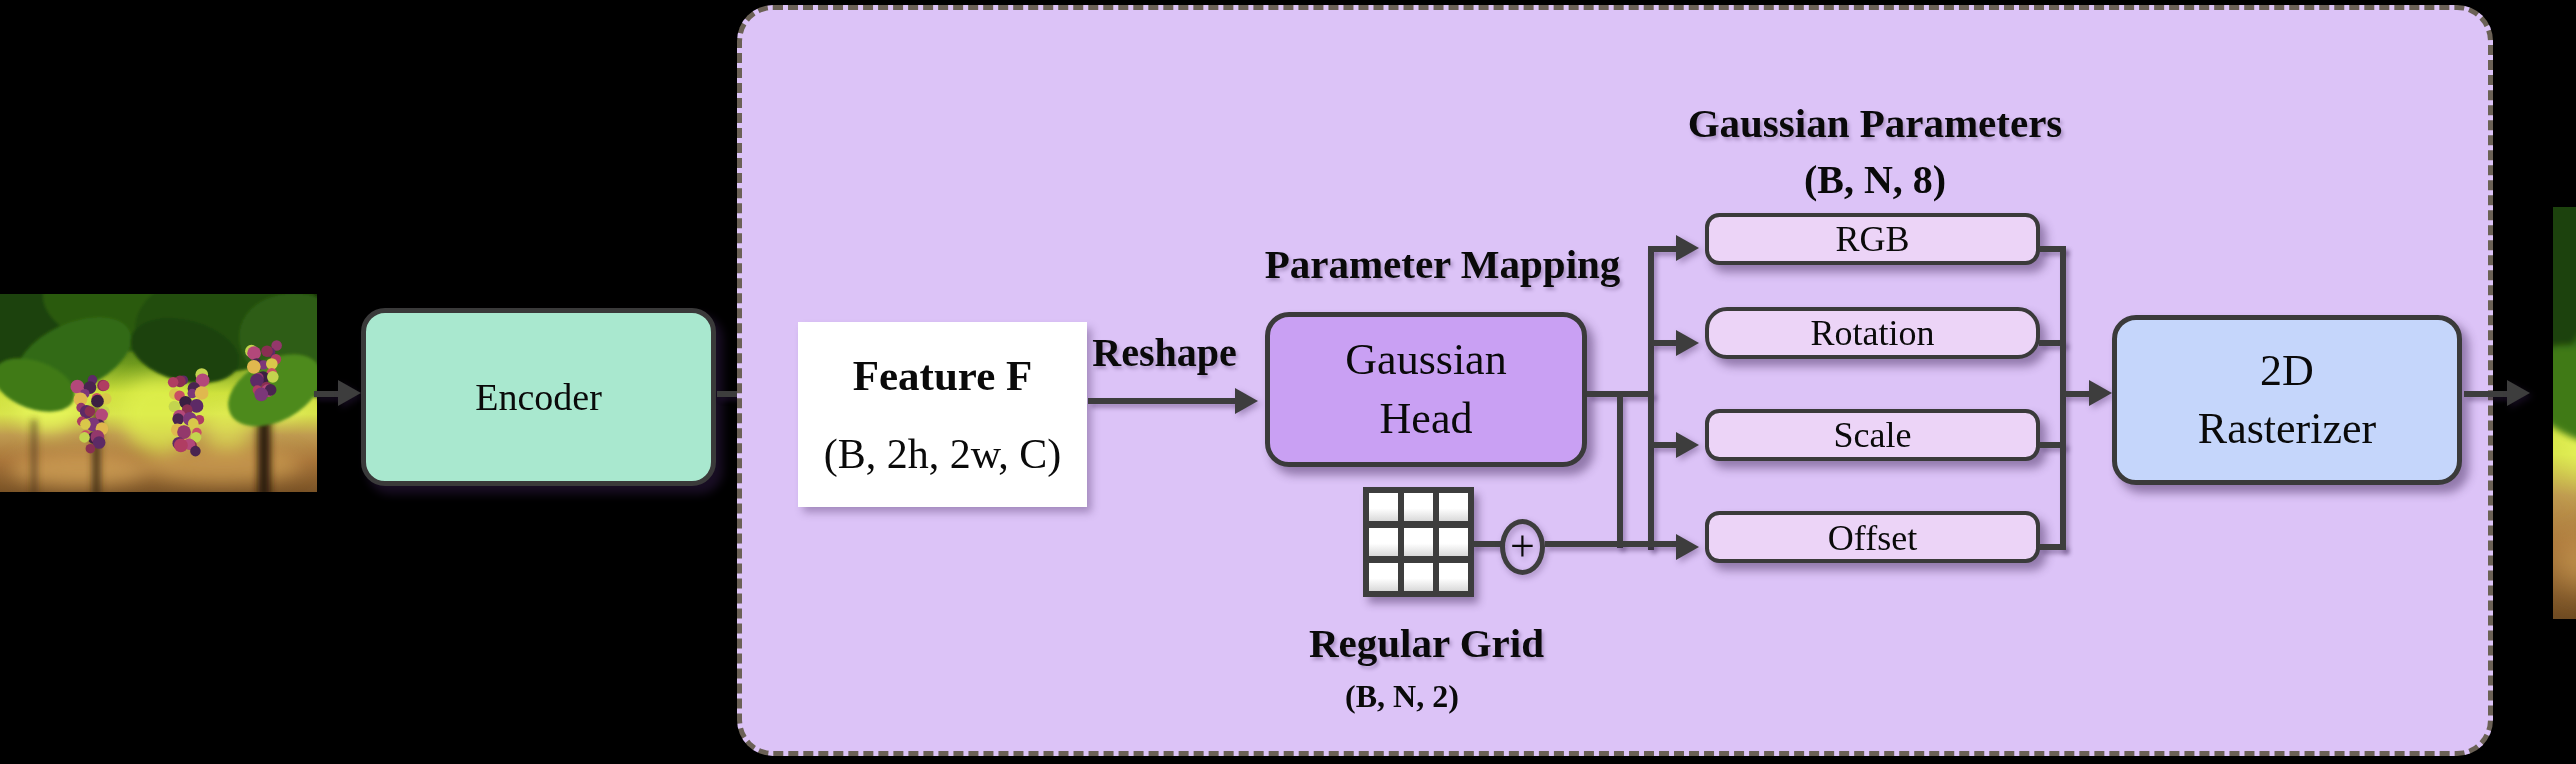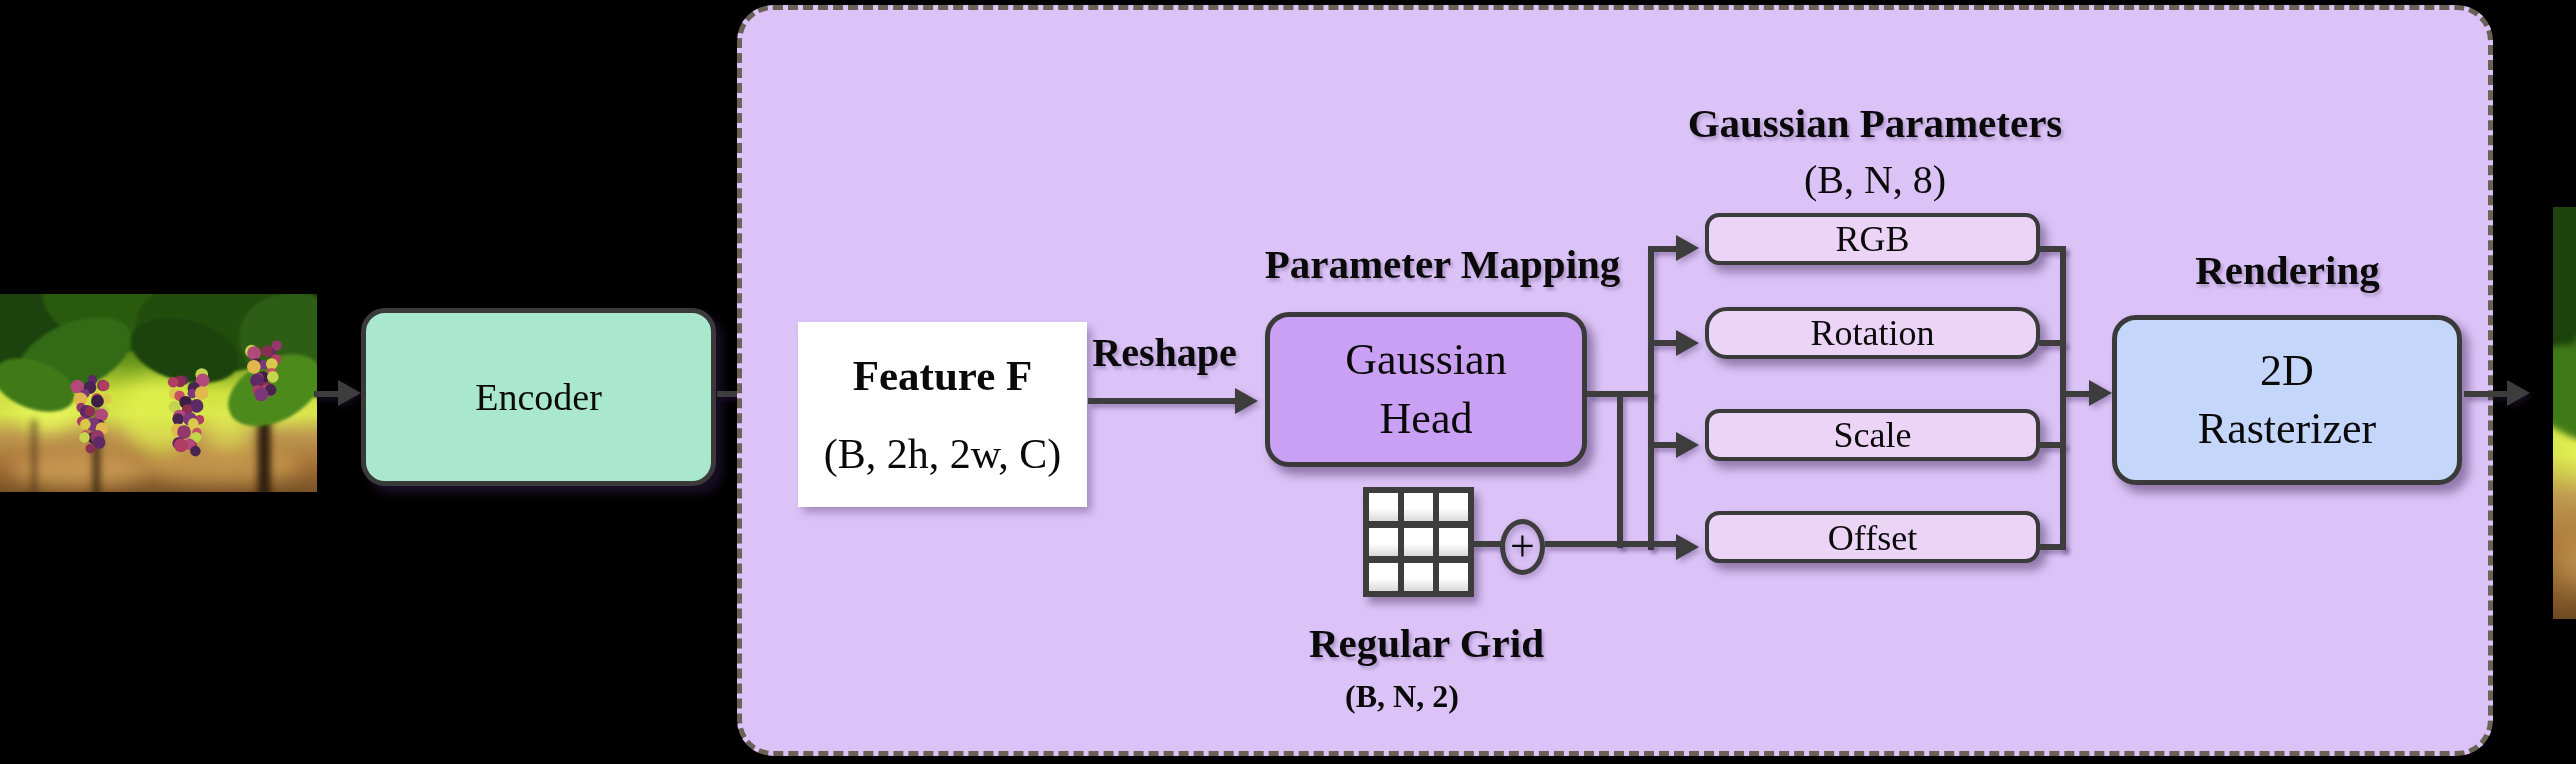--- a/index.html
+++ b/index.html
@@ -23,21 +23,21 @@
   .featurebox{left:798px;top:322px;width:289px;height:185px;background:#ffffff;border:none;border-radius:0;
               box-shadow:5.2px 6.2px 8.2px rgba(55,30,80,.35);display:flex;flex-direction:column;
               align-items:center;justify-content:space-evenly;text-align:center;}
   .featurebox .fname{font-weight:bold;font-size:43px;}
   .featurebox .fshape{font-size:42px;}
   
   .lbl{font-weight:bold;text-align:center;text-shadow:2.1px 2.6px 3.6px rgba(60,35,85,.30);}
   .reshape{left:1082px;top:329px;width:165px;font-size:40px;font-family:Liberation Serif, serif;}
   .pmap{left:1226px;top:240px;width:433px;font-size:41px;}
   .gptitle{left:1638px;top:99px;width:474px;font-size:41px;}
-  .gpshape{left:1741px;top:156px;width:268px;font-size:40px;font-weight:normal;text-shadow:none;}
+  .gpshape{left:1741px;top:156px;width:268px;font-size:40px;font-weight:bold;text-shadow:none;}
   .rgtitle{left:1267px;top:619px;width:319px;font-size:41px;}
   .rgshape{left:1273px;top:678px;width:258px;font-size:32px;font-weight:bold;text-shadow:none;}
   .rendering{left:2133px;top:246px;width:309px;font-size:41px;}
   
   .hline,.vline{background:#3d3d3d;box-shadow:3.1px 4.1px 4.1px rgba(55,30,80,.35);}
   .hline{height:6.2px;}
   .vline{width:6.2px;}
   .ah{width:0;height:0;border-top:13.4px solid transparent;border-bottom:13.4px solid transparent;
       border-left:23px solid #3d3d3d;filter:drop-shadow(3.1px 3.6px 3.1px rgba(55,30,80,.35));}
   
@@ -266,21 +266,20 @@
   <div class="abs lbl rgshape">(B, N, 2)</div>
 
   <div class="abs hline" style="left:2039px;top:246px;width:27px;"></div>
   <div class="abs hline" style="left:2039px;top:340px;width:27px;"></div>
   <div class="abs hline" style="left:2039px;top:442px;width:27px;"></div>
   <div class="abs hline" style="left:2039px;top:544px;width:27px;"></div>
   <div class="abs vline" style="left:2060px;top:246px;height:304px;"></div>
   <div class="abs hline" style="left:2063px;top:391px;width:27px;"></div>
   <div class="abs ah" style="left:2089px;top:380px;"></div>
 
-  <div class="abs lbl rendering">Rendering</div>
   <div class="abs node rast">
     <span>2D</span>
     <span>Rasterizer</span>
   </div>
 
   <div class="abs hline" style="left:2464px;top:391px;width:44px;"></div>
   <div class="abs ah" style="left:2507px;top:380px;"></div>
 
   <div class="abs photo photo-out">
       <svg viewBox="0 0 600 400" preserveAspectRatio="xMidYMid slice">

